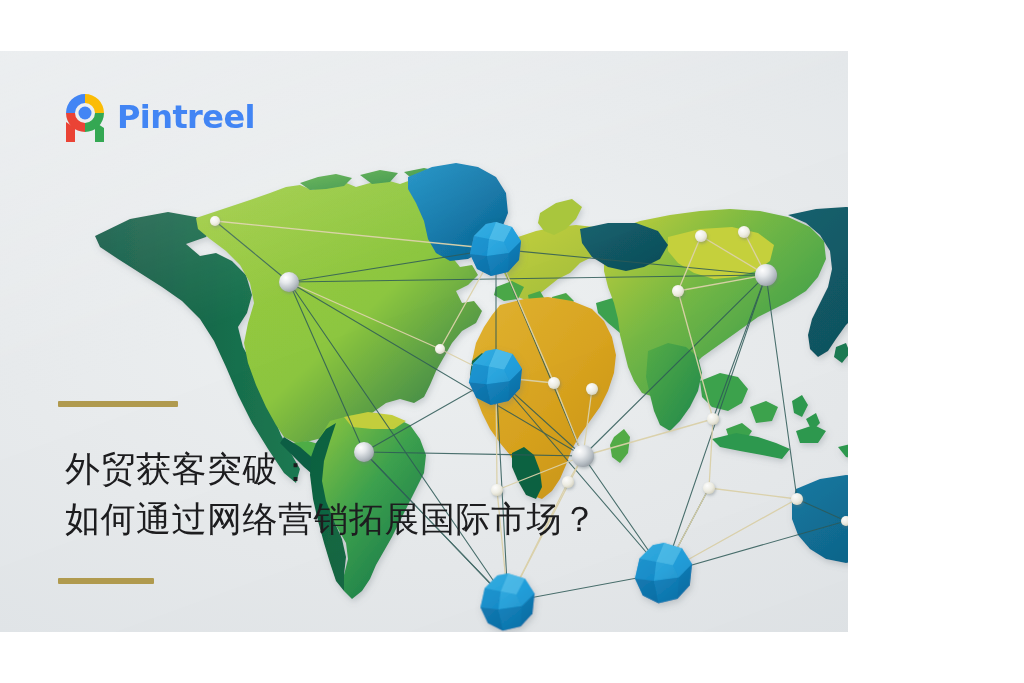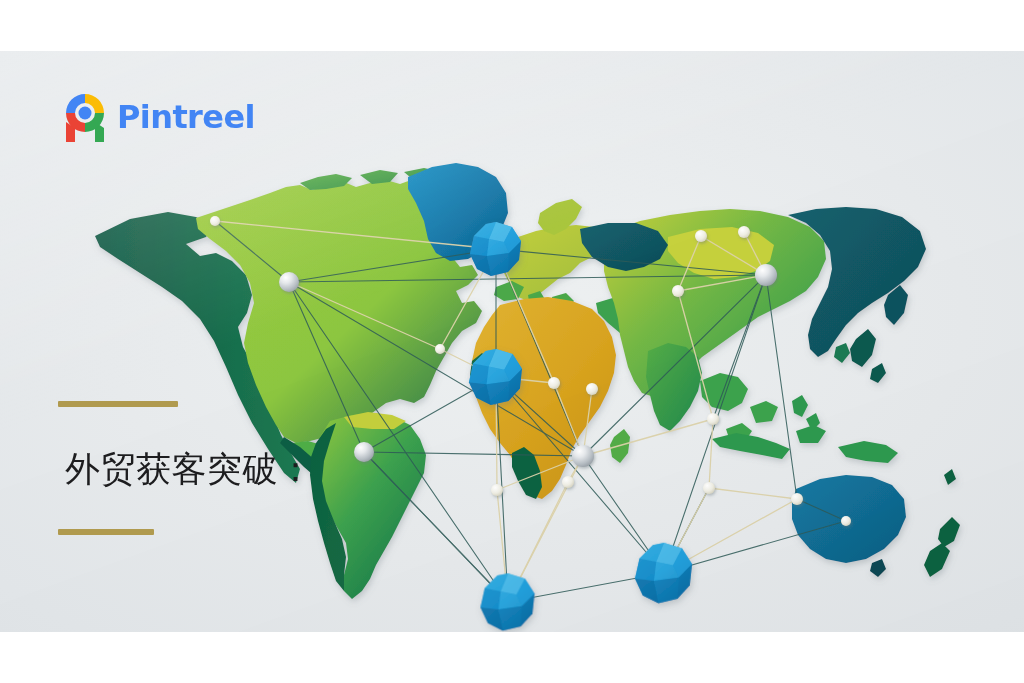--- a/index.html
+++ b/index.html
@@ -21,21 +21,21 @@
     width: 1024px;
     height: 683px;
     background: #ffffff;
   }
 
   
   #banner {
     position: absolute;
     left: 0;
     top: 51px;
-    width: 1024px;
+    width: 848px;
     height: 581px;
     overflow: hidden;
     background:
       radial-gradient(ellipse 900px 520px at 52% 46%, #eef1f2 0%, #e7eaec 48%, #e2e6e9 78%, #dfe3e6 100%);
   }
 
   
   #banner::after {
     content: "";
     position: absolute;
@@ -453,19 +453,20 @@
         <circle cx="23" cy="21" r="6.5" fill="#4285F4"></circle>
       </svg>
       <span id="logo-word" style="color:#4285F4;">Pintreel</span>
     </div>
 
     <div id="headline">
       <div id="rule-top" class="rule" style="background:#b09a4e;"></div>
 
       <h1 id="title" style="margin:7px;color:#1d1d1f;">
         <span class="title-line">外贸获客突破：</span>
+        <span class="title-line">如何通过网络营销拓展国际市场？</span>
       </h1>
 
       <div id="rule-bottom" class="rule" style="background:#b09a4e;"></div>
     </div>
 
   </div>
 </div>
 
 </body></html>

